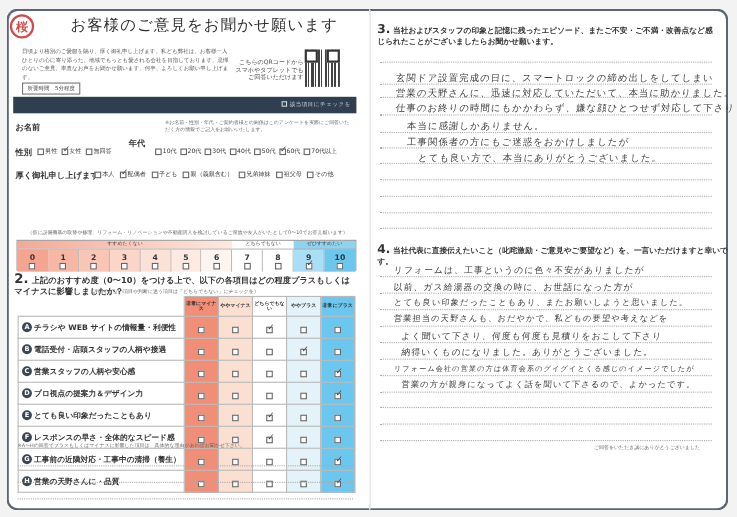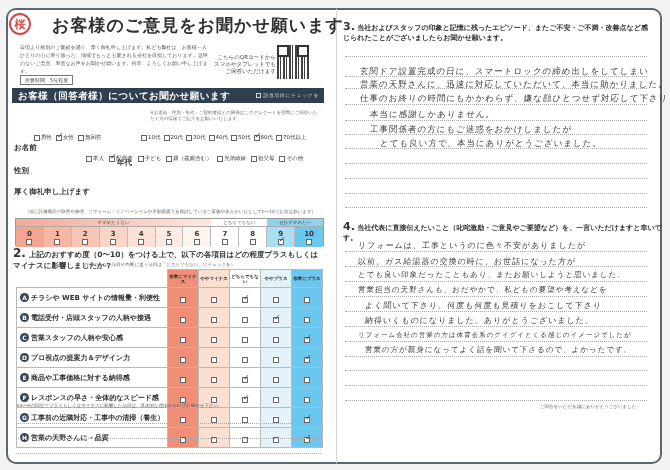--- a/index.html
+++ b/index.html
@@ -10,39 +10,39 @@
   .panel {
     position: absolute; background: #fff;
     border: 2px solid #5b6670; border-radius: 10px;
   }
   .panel.left { left: 6px; top: 8px; width: 330px; height: 456px; border-right: none; border-radius: 10px 0 0 10px; }
   .panel.right { left: 336px; top: 8px; width: 326px; height: 456px; border-left: 1px solid #d5d5d5; border-radius: 0 10px 10px 0; }
 
   
   .logo { position: absolute; left: 9px; top: 13px; width: 22px; height: 22px; border: 2px solid #d14a4a; border-radius: 50%;
           color: #d14a4a; font-size: 11px; font-weight: bold; display: flex; align-items: center; justify-content: center; }
-  .title { position: absolute; left: 52px; top: 14px; font-size: 17px; font-weight: bold; letter-spacing: 1px; color: #2f2f2f; }
+  .title { position: absolute; left: 64px; top: 14px; font-size: 14px; font-weight: normal; letter-spacing: 1px; color: #2f2f2f; }
   .intro { position: absolute; left: 20px; top: 43px; width: 190px; font-size: 5px; line-height: 8px; color: #555; }
   .time-box { position: absolute; left: 20px; top: 75px; border: 1px solid #777; font-size: 5px; padding: 1px 4px; color: #444; }
   .qr-text { position: absolute; left: 214px; top: 54px; width: 62px; font-size: 5.5px; line-height: 7px; color: #444; text-align: right; }
   .qr { position: absolute; left: 277px; top: 45px; width: 32px; height: 34px;
         background:
           repeating-linear-gradient(90deg, #222 0 2px, #fff 2px 3px, #222 3px 4px, #fff 4px 6px),
           #fff; opacity: .85; }
   .qr::before, .qr::after { content: ""; position: absolute; width: 8px; height: 8px; border: 2px solid #111; background: #fff; }
   .qr::before { left: 0; top: 0; }
   .qr::after { right: 0; top: 0; }
 
   
   .bar { position: absolute; left: 12px; width: 312px; height: 15px; background: #2f3f4f; color: #fff;
          font-size: 9.5px; font-weight: bold; padding-left: 6px; line-height: 15px; letter-spacing: .5px; }
   .bar .note { position: absolute; right: 5px; top: 0; font-size: 5px; font-weight: normal; color: #cfd7df; }
   .bar .note .box { display: inline-block; width: 5px; height: 5px; border: 1px solid #cfd7df; margin-right: 2px; vertical-align: middle; }
 
-  .field-label { position: absolute; font-size: 7.5px; font-weight: bold; color: #333; margin-top: 32px; }
+  .field-label { position: absolute; font-size: 7.5px; font-weight: bold; color: #333; }
   .small-note { position: absolute; font-size: 4.5px; color: #666; line-height: 6px; }
   .opt-row { position: absolute; display: flex; gap: 4px; font-size: 5.5px; color: #333; align-items: center; }
   .opt { display: flex; align-items: center; gap: 1px; }
   .cb { display: inline-block; width: 6px; height: 6px; border: 1px solid #666; background: #fff; position: relative; }
   .cb.on::after { content: "✓"; position: absolute; left: 0px; top: -5px; font-size: 8px; color: #444; }
 
   .q-title { position: absolute; font-size: 8.5px; font-weight: bold; color: #333; }
   .q-title .num { font-size: 12px; }
   .q-title .brand { font-size: 11px; color: #3a3a3a; letter-spacing: .5px; }
   .q-sub { position: absolute; font-size: 4.5px; color: #666; }
@@ -83,21 +83,20 @@
   <div class="panel right"></div>
 
   <div class="logo">桜</div>
   <div class="title">お客様のご意見をお聞かせ願います</div>
   <div class="intro">日頃より格別のご愛顧を賜り、厚く御礼申し上げます。私ども弊社は、お客様一人ひとりの心に寄り添った、地域でもっとも愛される会社を目指しております。忌憚のないご意見、率直なお声をお聞かせ願います。何卒、よろしくお願い申し上げます。</div>
   <div class="time-box">所要時間　5分程度</div>
   <div class="qr-text">こちらのQRコードからスマホやタブレットでもご回答いただけます</div>
   <div class="qr"></div>
 
   <div class="bar" style="top:88px;">
-    <span>お客様（回答者様）についてお聞かせ願います</span>
     <span class="note"><span class="box"></span><span>該当項目にチェックを</span></span>
   </div>
 
   <div class="field-label" style="left:14px; top:111px;">お名前</div>
   <div class="small-note" style="left:150px; top:110px; width:170px;">※お名前・性別・年代・ご契約者様との関係はこのアンケートを実際にご回答いただく方の情報でご記入をお願いいたします。</div>
 
   <div class="field-label" style="left:14px; top:134px;">性別</div>
   <div class="opt-row" style="left:34px; top:134px;">
     <span class="opt">
         <span class="cb"></span>
@@ -272,21 +271,21 @@
     </tr>
     <tr>
       <td class="label"><span class="badge">D</span><span>プロ視点の提案力＆デザイン力</span></td>
       <td class="c col1"><span class="cb"></span></td>
       <td class="c col2"><span class="cb"></span></td>
       <td class="c col3"><span class="cb"></span></td>
       <td class="c col4"><span class="cb"></span></td>
       <td class="c col5"><span class="cb on"></span></td>
     </tr>
     <tr>
-      <td class="label"><span class="badge">E</span><span>商品や工事価格に対する納得感</span></td>
+      <td class="label"><span class="badge">E</span><span>とても良い印象だったこともあり</span></td>
       <td class="c col1"><span class="cb"></span></td>
       <td class="c col2"><span class="cb"></span></td>
       <td class="c col3"><span class="cb on"></span></td>
       <td class="c col4"><span class="cb"></span></td>
       <td class="c col5"><span class="cb"></span></td>
     </tr>
     <tr>
       <td class="label"><span class="badge">F</span><span>レスポンスの早さ・全体的なスピード感</span></td>
       <td class="c col1"><span class="cb"></span></td>
       <td class="c col2"><span class="cb"></span></td>

